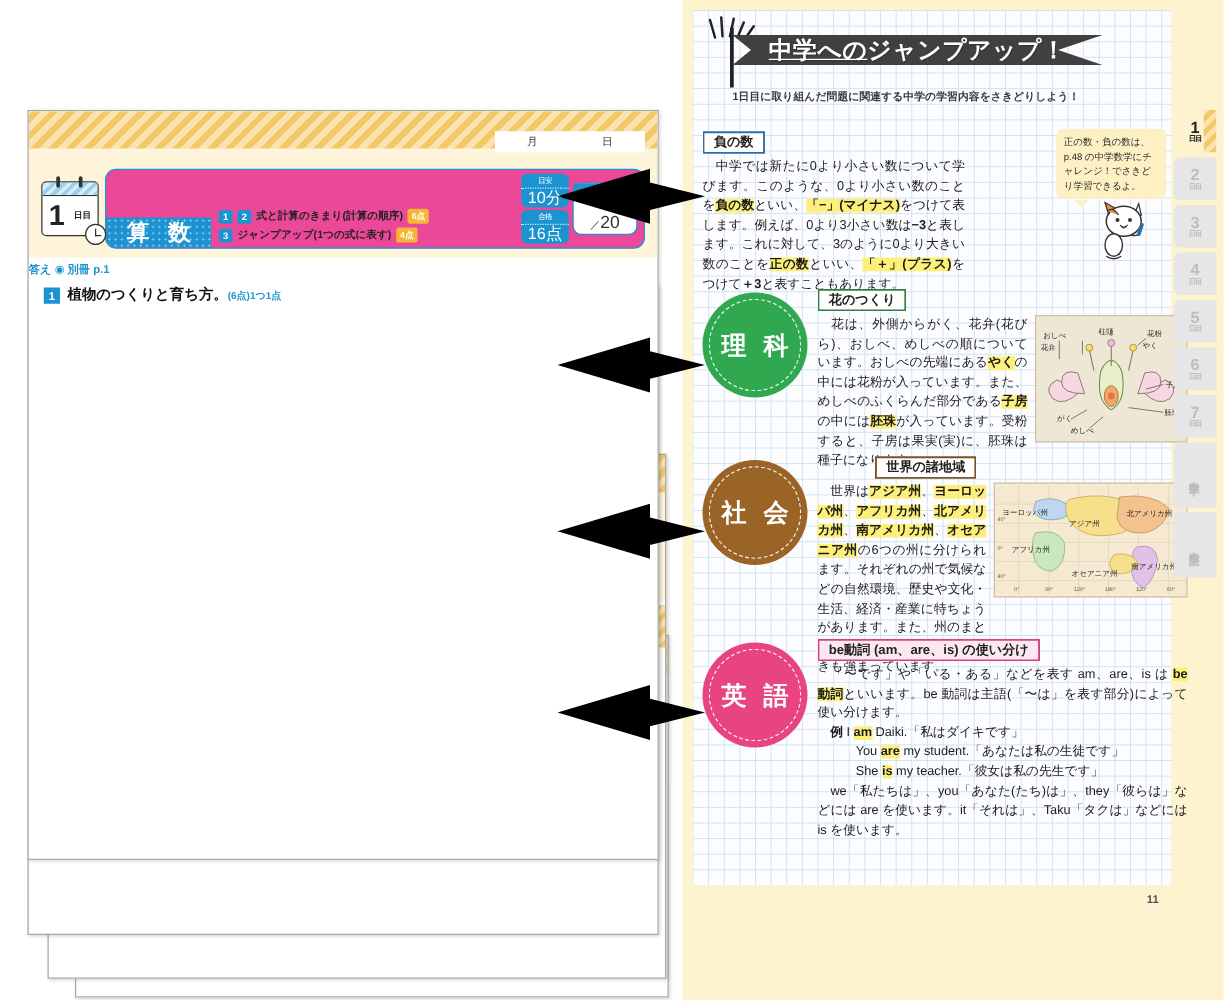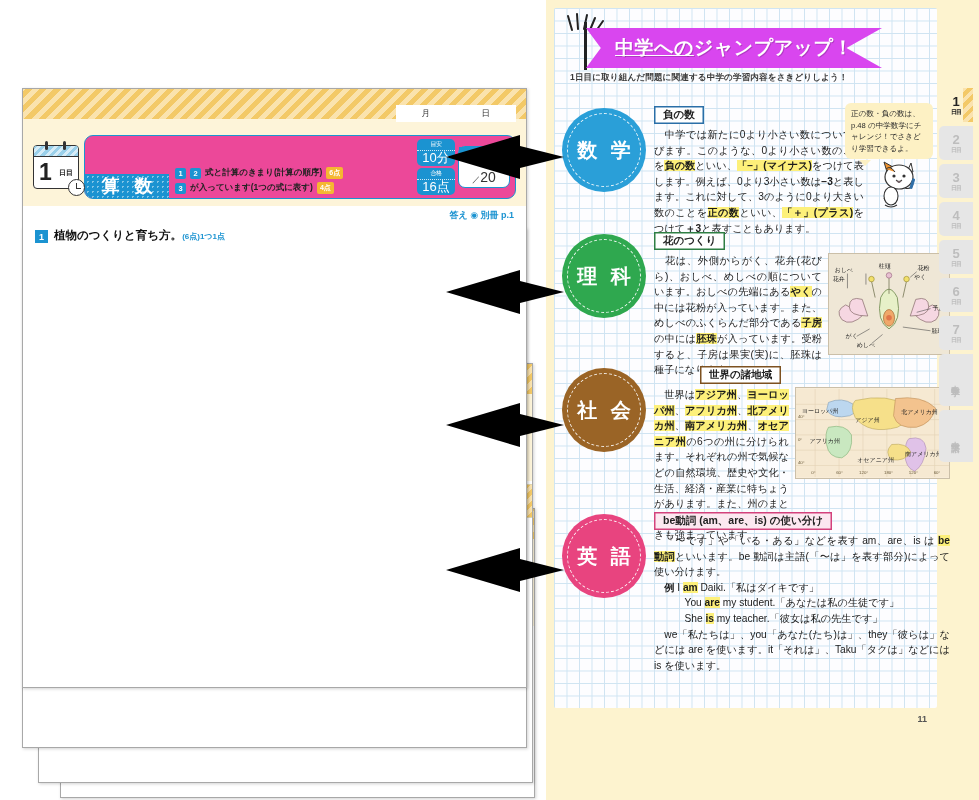--- a/index.html
+++ b/index.html
@@ -66,21 +66,21 @@
   .meta { display:flex; align-items:center; gap:3px; padding:3px 5px 3px 0; }
   .metabox { width:38px; border-radius:5px; color:#fff; text-align:center; padding:1px 0 2px; }
   .metabox .lbl { font-size:6px; border-bottom:1px dotted rgba(255,255,255,.8); padding-bottom:1px; letter-spacing:-.5px;}
   .metabox .val { font-size:13px; font-weight:normal; line-height:13px; }
   .metastack { display:flex; flex-direction:column; gap:2px; }
   .scorebox { width:52px; border-radius:7px; border:1.6px solid; background:#fff; text-align:center; }
   .scorebox .lbl { font-size:7.5px; font-weight:bold; color:#fff; letter-spacing:1px; line-height:12px;}
   .scorebox .val { height:28px; display:flex; align-items:flex-end; justify-content:center;
                    font-size:8px; color:#333; padding-bottom:2px; }
   .scorebox .val b { font-size:14px; font-weight:normal; }
-  .ansline { text-align:right; font-size:9px; font-weight:bold; padding:3px 12px 0 0; }
+  .ansline { text-align:left; font-size:9px; font-weight:bold; padding:3px 12px 0 0; }
 
   .body { padding: 6px 12px 0 12px; position:relative; }
   .qhead { display:flex; align-items:flex-start; gap:6px; font-size:11.5px; font-weight:bold; color:#111; }
   .qnum { width:13px; height:13px; color:#fff; font-size:9px; display:flex; align-items:center;
           justify-content:center; flex:0 0 auto; margin-top:2px; }
   .pts { font-size:8px; font-weight:bold; }
   .subq { font-size:11px; color:#111; margin-top:5px; }
 
   
   #sheet-math { left: 22px; top: 88px; width: 505px; height: 600px; z-index: 4; }
@@ -117,31 +117,31 @@
     background-image:
       linear-gradient(to right, #cfe4f2 1px, transparent 1px),
       linear-gradient(to bottom, #cfe4f2 1px, transparent 1px);
     background-size: 12.5px 12.5px;
     border-radius:2px;
   }
 
   
   .ribbon-wrap { position:absolute; left: 22px; top: 22px; width: 320px; height: 48px; }
   .ribbon {
-    position:absolute; left:18px; top:6px; width: 296px; height:40px;
-    background:#d946ef;
+    position:absolute; left:18px; top:6px; width: 296px; height:24px;
+    background:#404040;
     clip-path: polygon(0 0, 100% 0, 88% 50%, 100% 100%, 0 100%, 5% 50%);
     display:flex; align-items:center; justify-content:center;
   }
   .ribbon-txt { color:#fff; font-size:19px; font-weight:bold; letter-spacing:.5px;
                 text-shadow: 1px 1px 0 rgba(0,0,0,.18); white-space:nowrap; }
   .ribbon-txt u { text-decoration-color:#fff; }
   .pole { position:absolute; left:16px; top:0px; width:3px; height:48px; background:#222; }
   .spark { position:absolute; left:-2px; top:-12px; width:44px; height:22px; }
-  .sub-cap { position:absolute; left: 24px; top: 72px; font-size:8.6px; font-weight:bold; color:#3a3a3a;
+  .sub-cap { position:absolute; left: 40px; top: 72px; font-size:8.6px; font-weight:bold; color:#3a3a3a;
              letter-spacing:.1px; white-space:nowrap; }
 
   
   .srow { position:absolute; left: 16px; width: 388px; display:flex; gap:8px; }
   .circle {
     width: 84px; height: 84px; border-radius:50%; flex:0 0 auto;
     display:flex; align-items:center; justify-content:center;
     color:#fff; font-size:20px; font-weight:bold; letter-spacing:4px; text-indent:4px;
     position:relative; margin-top:6px;
   }
@@ -512,21 +512,21 @@
           <div class="subject-name bg dotfill">算 数</div>
           <div class="topics">
             <div class="topic">
               <span class="tnum bg">1</span>
               <span class="tnum bg">2</span>
               <span>式と計算のきまり(計算の順序)</span>
               <span class="tpts">6点</span>
             </div>
             <div class="topic">
               <span class="tnum bg">3</span>
-              <span>が入っています(1つの式に表す)</span>
+              <span>ジャンプアップ(1つの式に表す)</span>
               <span class="tpts">4点</span>
             </div>
           </div>
           <div class="meta">
             <div class="metastack">
               <div class="metabox bg">
                 <div class="lbl">目安</div>
                 <div class="val">10分</div>
               </div>
               <div class="metabox bg">
@@ -586,23 +586,20 @@
         </g>
       </svg>
       <div class="pole"></div>
       <div class="ribbon">
         <span class="ribbon-txt"><u>中学への</u><span>ジャンプアップ！</span></span>
       </div>
     </div>
     <div class="sub-cap">1日目に取り組んだ問題に関連する中学の学習内容をさきどりしよう！</div>
 
     <div class="srow" style="top:102px;">
-      <div class="circle stripes" style="background:#2a9fd8">
-        <span>数 学</span>
-      </div>
       <div class="content" style="max-width:210px">
         <div class="bubble-title" style="box-shadow:0 0 0 1.5px #2a6fa8 inset;">
           <span>負の数</span>
         </div>
         <div class="para">　中学では新たに0より小さい数について学びます。このような、0より小さい数のことを<span class="hl">負の数</span>といい、<span class="hl">「−」(マイナス)</span>をつけて表します。例えば、0より3小さい数は<b>−3</b>と表します。これに対して、3のように0より大きい数のことを<span class="hl">正の数</span>といい、<span class="hl">「＋」(プラス)</span>をつけて<b>＋3</b>と表すこともあります。</div>
       </div>
     </div>
 
     <div class="callout">正の数・負の数は、p.48 の中学数学にチャレンジ！でさきどり学習できるよ。</div>
     <svg class="mascot" viewBox="0 0 56 52">

